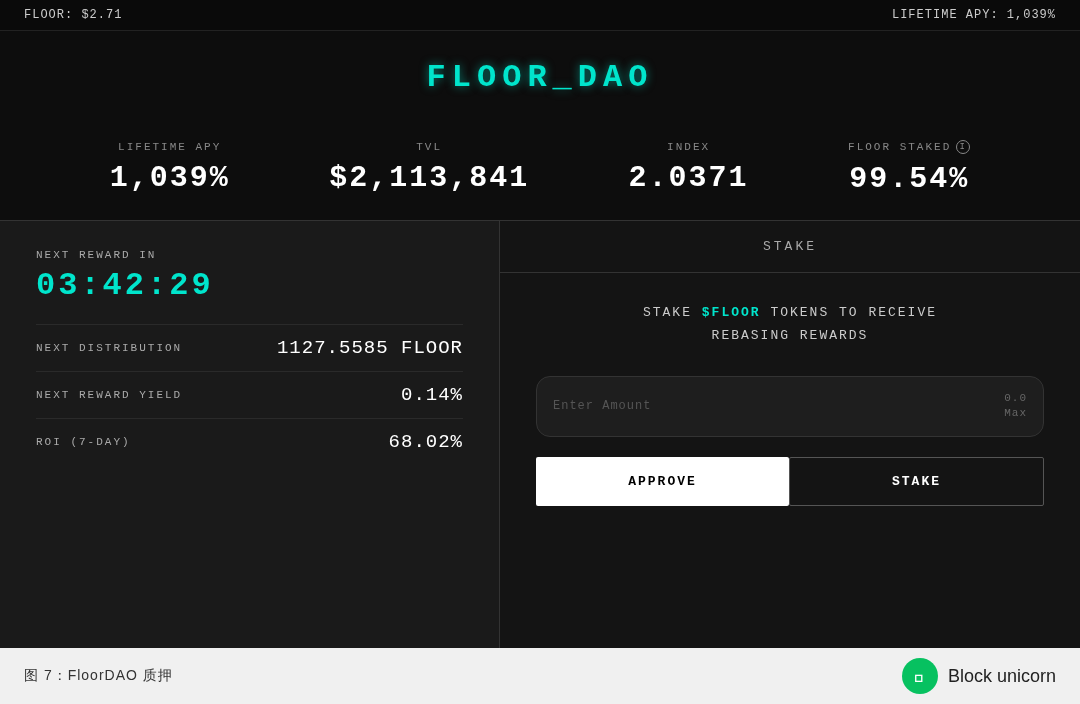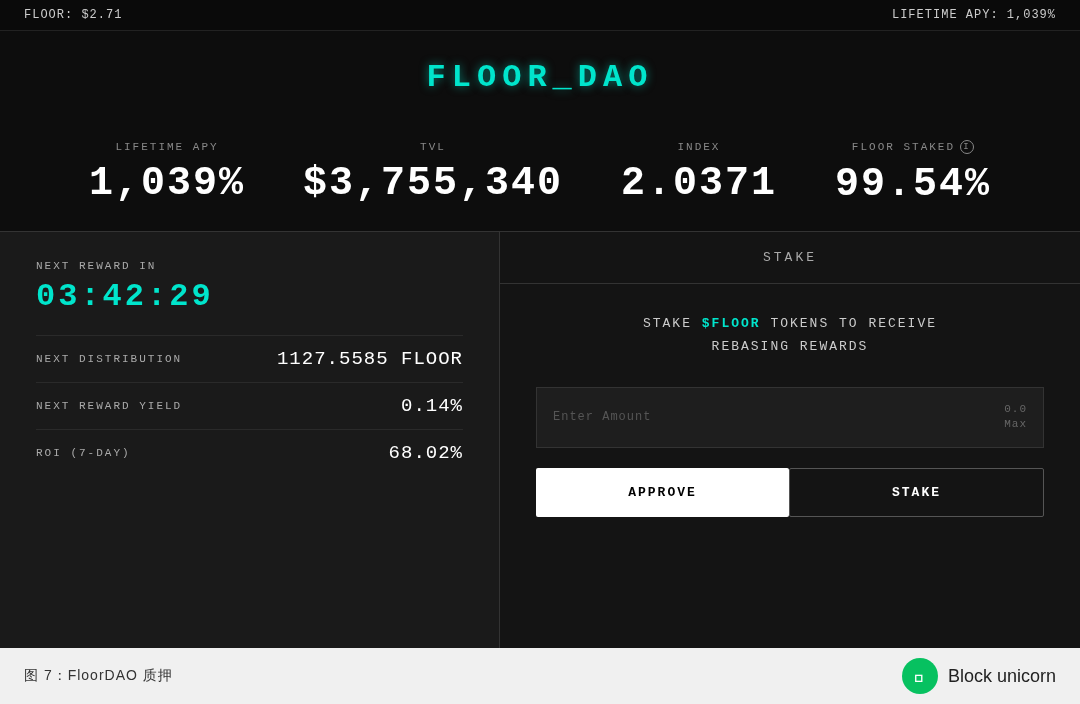--- a/index.html
+++ b/index.html
@@ -69,21 +69,21 @@
       color: #888;
       margin-bottom: 8px;
       text-transform: uppercase;
       display: flex;
       align-items: center;
       justify-content: center;
       gap: 5px;
     }
 
     .stat-value {
-      font-size: 40px;
+      font-size: 30px;
       font-weight: bold;
       letter-spacing: 2px;
       color: #fff;
     }
 
     .info-icon {
       width: 14px;
       height: 14px;
       border: 1px solid #888;
       border-radius: 50%;
@@ -185,21 +185,21 @@
     }
 
     .stake-description .highlight {
       color: #00e5cc;
       font-weight: bold;
     }
 
     .amount-input-wrapper {
       background: #1e1e1e;
       border: 1px solid #333;
-      border-radius: 0;
+      border-radius: 14px;
       padding: 14px 16px;
       display: flex;
       justify-content: space-between;
       align-items: center;
       margin-bottom: 20px;
     }
 
     .amount-input-placeholder {
       color: #555;
       font-size: 12px;
@@ -309,21 +309,21 @@
       <div class="stat-label">
         <span>LIFETIME APY</span>
       </div>
       <div class="stat-value">1,039%</div>
     </div>
 
     <div class="stat-item">
       <div class="stat-label">
         <span>TVL</span>
       </div>
-      <div class="stat-value">$3,755,340</div>
+      <div class="stat-value">$2,113,841</div>
     </div>
 
     <div class="stat-item">
       <div class="stat-label">
         <span>INDEX</span>
       </div>
       <div class="stat-value">2.0371</div>
     </div>
 
     <div class="stat-item">

